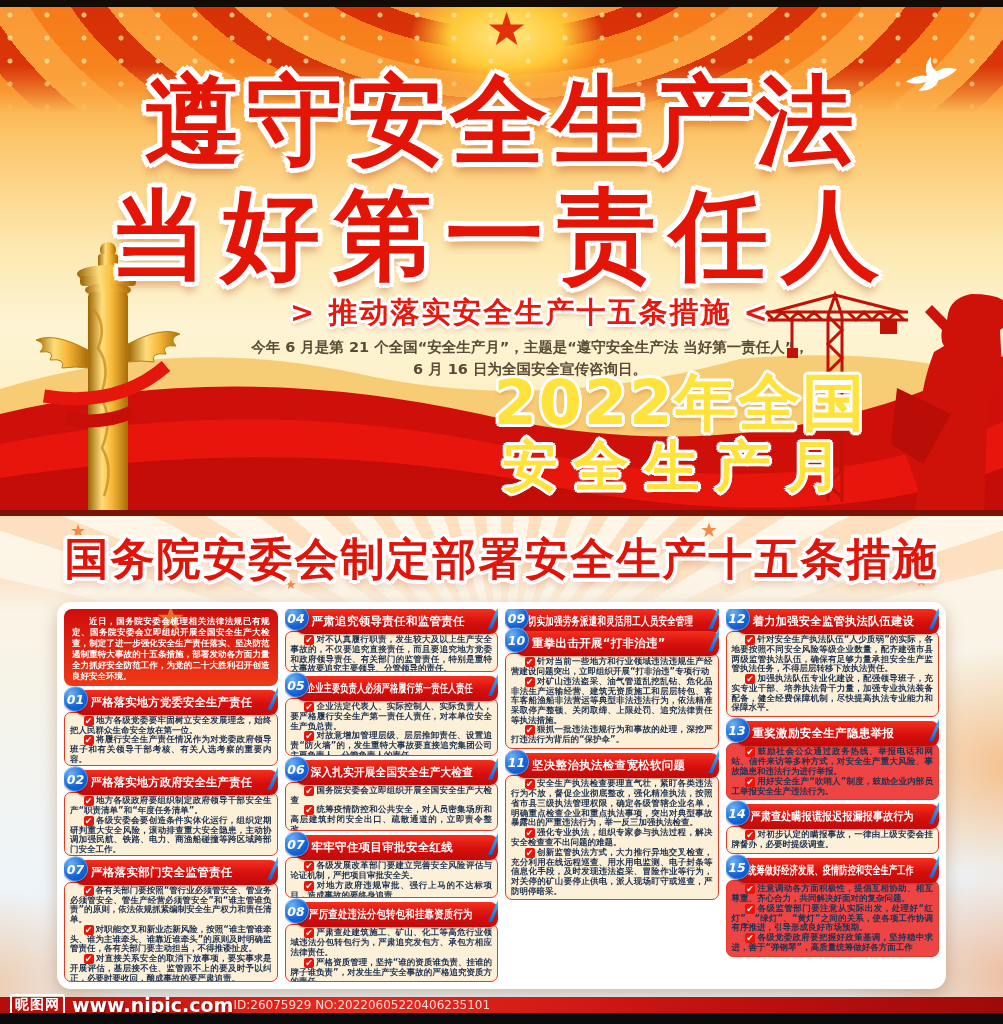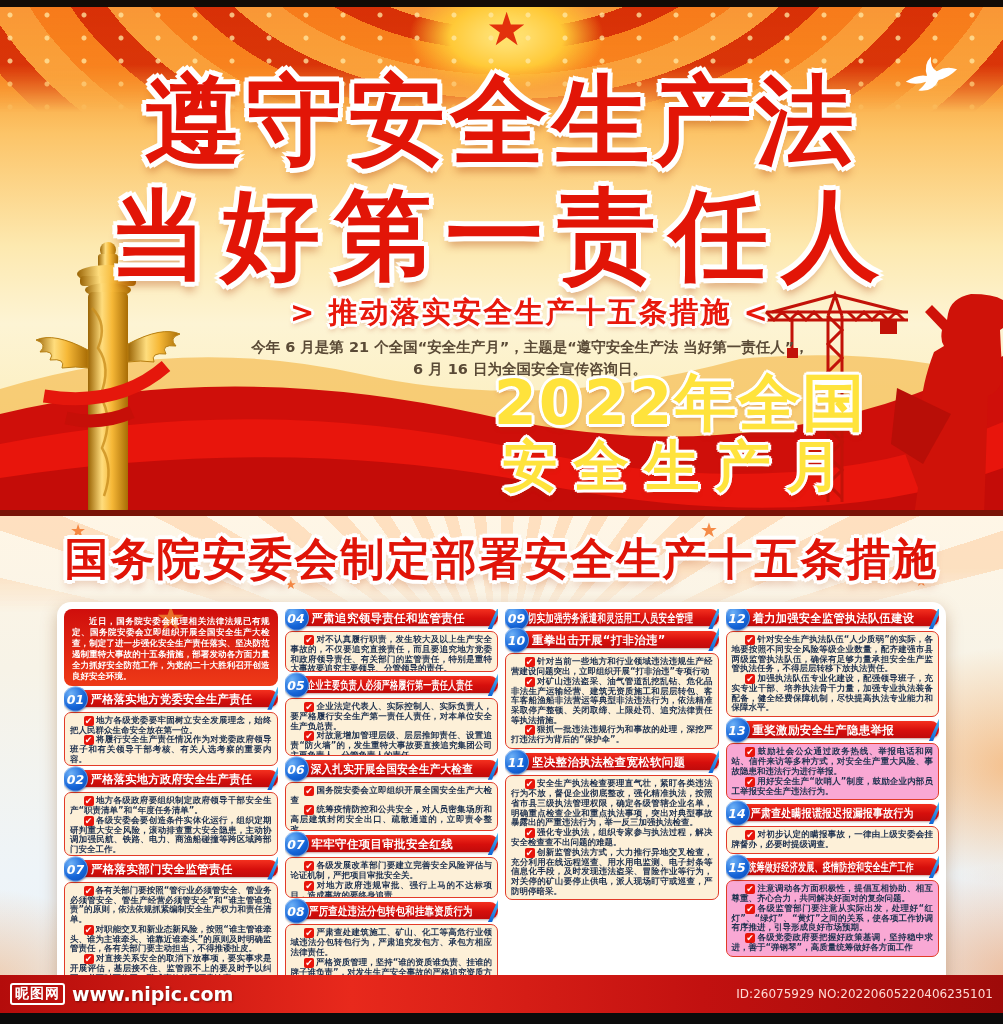--- a/index.html
+++ b/index.html
@@ -75,46 +75,46 @@
   .col { display:flex; flex-direction:column; gap:4px; overflow:hidden; min-width:0; }
 
   .intro-box { position:relative; background:linear-gradient(180deg,#cf0e0c,#ee3a17);
     border-radius:8px; color:#fff; font-size:8.5px; font-weight:700; line-height:1.3;
     padding:7px 8px; text-align:justify; overflow:hidden; }
   .intro-box p { text-indent:2em; position:relative; z-index:1; }
   .intro-star { position:absolute; top:-8px; left:50%; transform:translateX(-50%);
     font-size:34px; color:rgba(255,205,70,.5); z-index:0; line-height:1; }
 
   .item-head { position:relative; margin-left:11px; height:18px; flex:none; }
-  .bar { position:relative; height:17px; background:linear-gradient(180deg,#f4301f 0%,#d60f0c 55%,#c00b0b 100%);
-    border-radius:8px; display:flex; align-items:flex-end; box-shadow:0 1px 2px rgba(120,20,10,.4); }
+  .bar { position:relative; height:25px; background:linear-gradient(180deg,#f4301f 0%,#d60f0c 55%,#c00b0b 100%);
+    border-radius:8px; display:flex; align-items:center; box-shadow:0 1px 2px rgba(120,20,10,.4); }
   .bar-label { display:inline-block; white-space:nowrap; color:#fff; font-weight:800; font-size:11.5px;
     letter-spacing:.3px; padding-left:16px; transform-origin:left center; }
   .num-badge { position:absolute; left:-12px; top:50%; transform:translateY(-50%); width:25px; height:25px;
     border-radius:50%; background:radial-gradient(circle at 32% 28%, #6db1f7, #1565d8 55%, #0a47ad);
     color:#fff; font-style:italic; font-weight:800; font-size:12.5px; display:flex; align-items:center;
     justify-content:center; z-index:2; box-shadow:0 1px 2px rgba(0,0,0,.35), inset 0 0 0 1px rgba(255,255,255,.35); }
   .swoosh { position:absolute; right:-3px; top:-3px; width:15px; height:23px;
     background:linear-gradient(200deg,#49c0f8,#0d5fd3);
     clip-path:polygon(82% 0, 100% 0, 40% 100%, 12% 100%); z-index:1; }
 
   .content-box { background:#fdf0d8; border:1.3px solid #e23b28; border-radius:7px;
     padding:3px 5px; font-size:8.5px; font-weight:700; color:#1f3250; line-height:1.14;
     text-align:justify; overflow:hidden; }
-  .content-box.blue { background:#f9a8d4; }
+  .content-box.blue { background:#ef4444; }
   .content-box p { text-indent:1.6em; }
   .check { display:inline-block; width:10px; height:10px; background:#e8150b; color:#fff;
     border-radius:2px; font-size:9px; line-height:10px; text-align:center; margin-right:2px;
     text-indent:0; vertical-align:-1px; }
 
   
   .bottombar { position:absolute; bottom:0; left:0; width:100%; height:36px; z-index:10; }
-  .bottombar .redband { position:absolute; bottom:11px; left:0; width:100%; height:38px;
+  .bottombar .redband { position:absolute; bottom:11px; left:0; width:100%; height:16px;
     background:linear-gradient(90deg,#b40c0b,#e8291c 35%,#c21110 70%,#9e0a09);
-    display:flex; align-items:center; justify-content:space-between; padding:0 10px; }
+    display:flex; align-items:center; padding:0 10px; }
   .bottombar .blackband { position:absolute; bottom:0; left:0; width:100%; height:11px; background:#0b0b0b; }
   .logo-group { display:flex; align-items:center; gap:7px; }
   .logo-box { border:2px solid #fff; border-radius:3px; color:#fff; font-weight:900; font-size:14px;
     padding:0 3px; line-height:1.25; letter-spacing:1px; }
   .site-url { color:#fff; font-weight:900; font-size:19px; text-shadow:1px 1px 2px rgba(0,0,0,.4); }
   .id-text { color:#ffd9d4; font-size:12px; font-weight:400; }
 </style>
 </head>
 <body>
 

